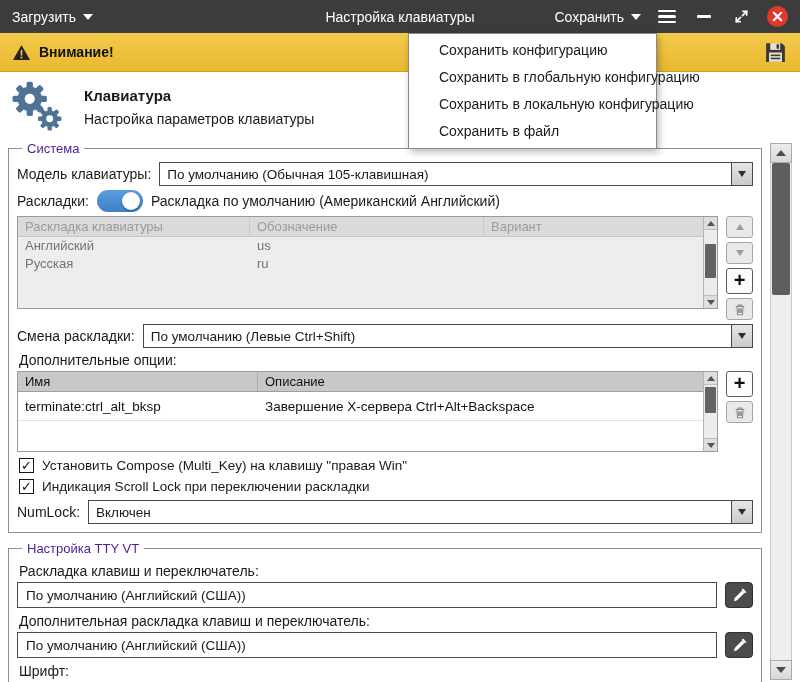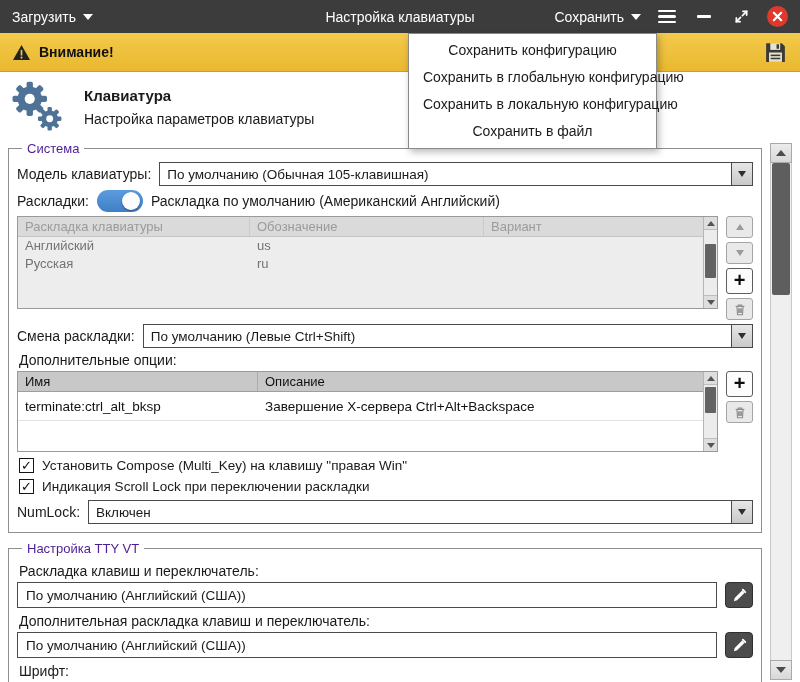--- a/index.html
+++ b/index.html
@@ -23,21 +23,21 @@
   .close-btn { width:21px; height:21px; border-radius:50%; background:#e0392b; display:flex; align-items:center; justify-content:center; cursor:pointer; }
 
   
   .warning-bar { height:39px; background:linear-gradient(#f3ca4b,#e9b82f); border-bottom:1px solid #c69f2b; display:flex; align-items:center; padding:0 12px; gap:8px; }
   .warning-text { font-weight:bold; font-size:14px; color:#111; }
   .w-spacer { flex:1; }
   .floppy-btn { cursor:pointer; display:flex; }
 
   
   .save-menu { position:absolute; left:408px; top:33px; width:249px; background:#fff; border:1px solid #8a8a8a;
-    box-shadow:2px 3px 7px rgba(0,0,0,.28); z-index:60; padding:3px 0;text-align:center; }
+    box-shadow:2px 3px 7px rgba(0,0,0,.28); z-index:60; padding:3px 16px; }
   .save-menu .mi { padding:5px 14px 6px; font-size:14px; cursor:pointer; white-space:nowrap; }
 
   
   .app-header { height:69px; display:flex; align-items:center; gap:18px; padding:0 8px; background:#fff; }
   .hdr-text .hdr-title { font-weight:bold; font-size:15px; margin-bottom:7px; }
   .hdr-text .hdr-sub { font-size:14px; }
 
   
   .main { position:absolute; top:141px; left:0; right:38px; }
   fieldset { border:1px solid #8f8f8f; margin:0 0 8px 8px; padding:2px 8px 7px; background:#fff; }

